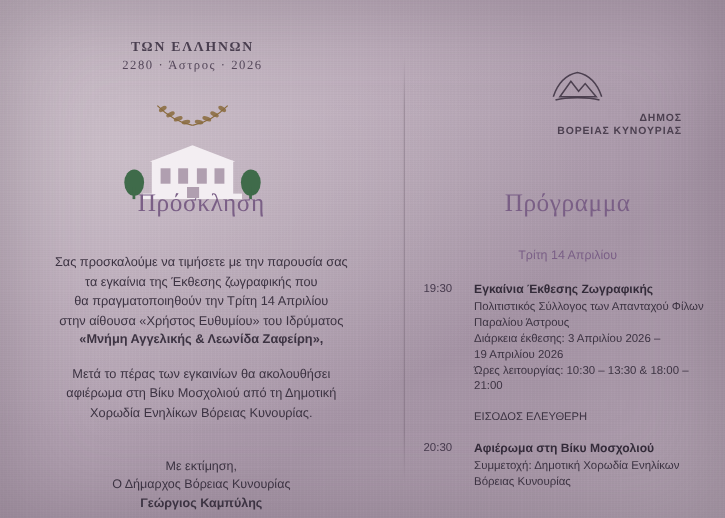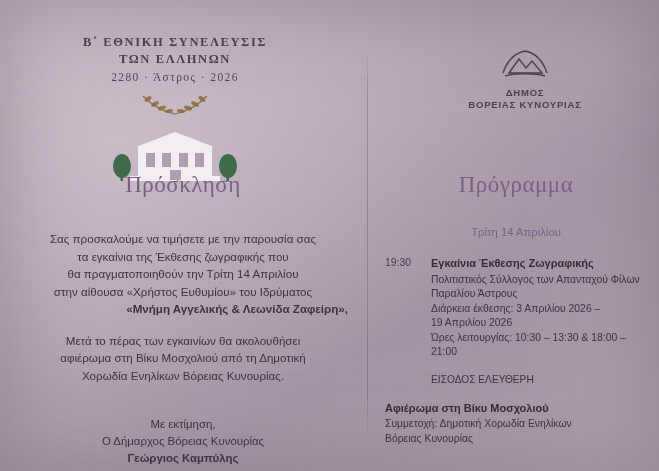--- a/index.html
+++ b/index.html
@@ -89,23 +89,23 @@
     left: 100px;
     top: 100px;
     width: 150px;
     height: 58px;
   }
 
   
   .muni {
     position: absolute;
     left: 430px;
-    top: 17px;
+    top: 32px;
     width: 190px;
-    text-align: center;
+    text-align: right;
     color: #4c4050;
   }
   .muni-mark {
     width: 52px;
     height: 40px;
     margin: 0 auto 4px auto;
   }
   .muni-name {
     font-family: "Liberation Sans", sans-serif;
     font-size: 9.5px;
@@ -141,21 +141,20 @@
     margin-bottom: 32px;
   }
   .invite-body {
     font-family: "Liberation Sans", sans-serif;
     font-size: 11.6px;
     line-height: 17.5px;
     color: #3c3342;
   }
   .invite-body .b {
     font-weight: bold;
-    text-align: right;
   }
   .invite-gap {
     height: 14px;
   }
   .signature {
     margin-top: 32px;
     font-family: "Liberation Sans", sans-serif;
     font-size: 11.4px;
     line-height: 17px;
     color: #3c3342;
@@ -223,21 +222,20 @@
 </head>
 <body>
 
 <div class="poster">
   <div class="grain"></div>
   <div class="vignette"></div>
 
   <div class="header">
 
     <div class="assembly-title">
-      <div class="l1">Β΄ ΕΘΝΙΚΗ ΣΥΝΕΛΕΥΣΙΣ</div>
       <div class="l2">ΤΩΝ ΕΛΛΗΝΩΝ</div>
       <div class="l3">2280 · Άστρος · 2026</div>
     </div>
 
     <div class="wreath">
       <svg width="80" height="26" viewBox="0 0 80 26">
         <g stroke="#8a6b3d" stroke-width="1.1" fill="none">
           <path d="M40 24 C 30 22, 18 16, 8 6"></path>
           <path d="M40 24 C 50 22, 62 16, 72 6"></path>
         </g>
@@ -326,20 +324,21 @@
         <div class="sub-line">Παραλίου Άστρους</div>
         <div class="sub-line">Διάρκεια έκθεσης: 3 Απριλίου 2026 –</div>
         <div class="sub-line">19 Απριλίου 2026</div>
         <div class="sub-line">Ώρες λειτουργίας: 10:30 – 13:30 &amp; 18:00 – 21:00</div>
       </div>
     </div>
 
     <div class="prog-note">ΕΙΣΟΔΟΣ ΕΛΕΥΘΕΡΗ</div>
 
     <div class="prog-item">
+      <div class="prog-time">20:30</div>
       <div class="prog-details">
         <div class="prog-title">Αφιέρωμα στη Βίκυ Μοσχολιού</div>
         <div class="sub-line">Συμμετοχή: Δημοτική Χορωδία Ενηλίκων</div>
         <div class="sub-line">Βόρειας Κυνουρίας</div>
       </div>
     </div>
   </div>
 </div>
 
 </body></html>

